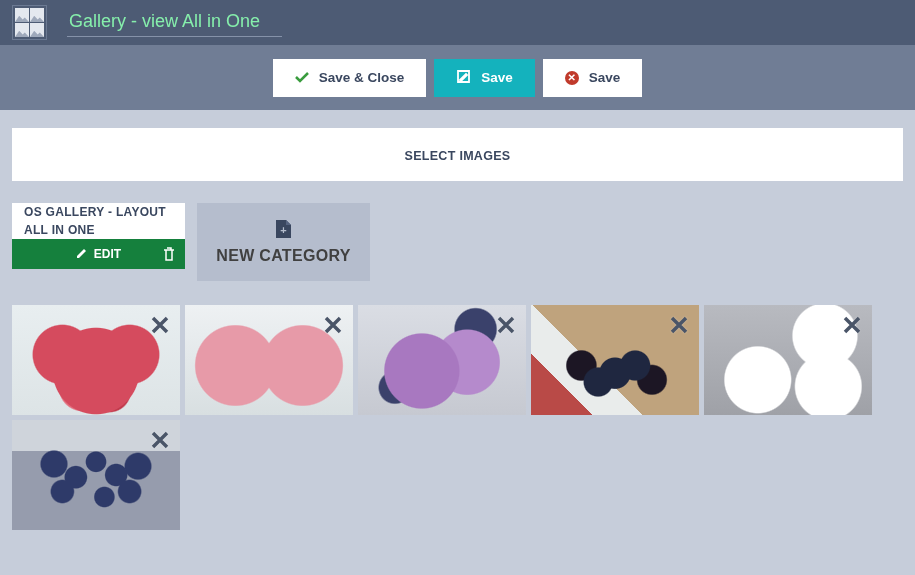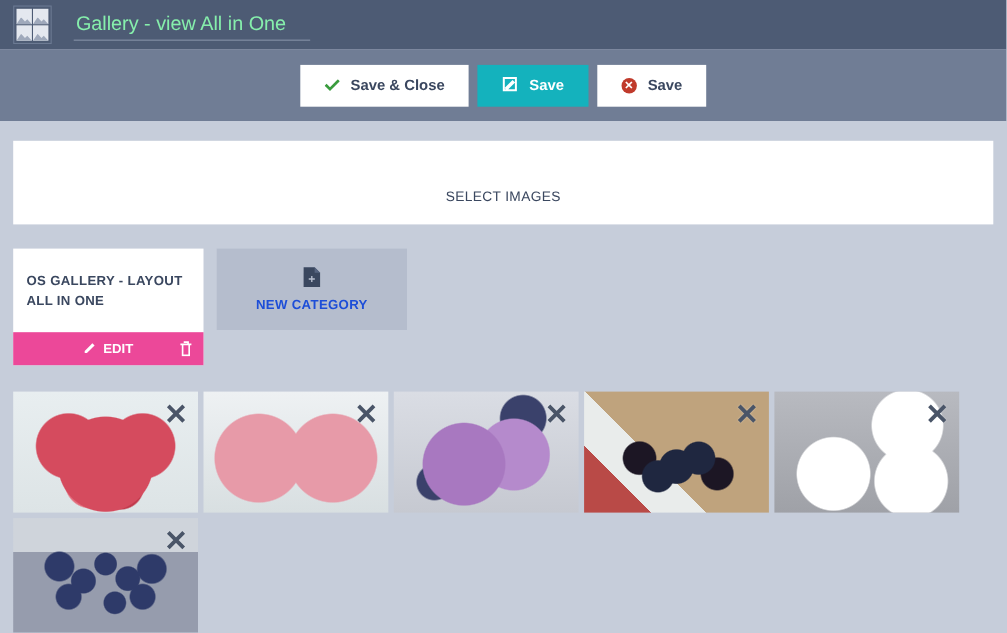--- a/index.html
+++ b/index.html
@@ -97,45 +97,45 @@
     text-align: center;
   }
   .dropzone-text {
     color: #3a475f;
     font-weight: bold;
     font-size: 13px;
     letter-spacing: 0.3px;
   }
   .dropzone-select {
     color: #3a475f;
-    font-weight: normal;
+    font-weight: bold;
     font-size: 12.5px;
-    margin-top: 24px;
+    margin-top: 1px;
     letter-spacing: 0.3px;
   }
   .categories {
     display: flex;
     margin-top: 22px;
     gap: 0;
     align-items: flex-start;
   }
   .cat-card {
     width: 173px;
     background: #fff;
   }
   .cat-title {
-    padding: 20px 12px;
+    padding: 0 12px;
     font-weight: bold;
     font-size: 12px;
     color: #3a475f;
     line-height: 1.5;
     letter-spacing: 0.3px;
   }
   .cat-edit {
-    background: #ec4899;
+    background: #15803d;
     color: #fff;
     height: 30px;
     display: flex;
     align-items: center;
     justify-content: center;
     gap: 6px;
     font-weight: bold;
     font-size: 12px;
     position: relative;
   }
@@ -151,22 +151,22 @@
     display: flex;
     flex-direction: column;
     align-items: center;
     justify-content: center;
     padding: 16px 10px;
     gap: 8px;
     cursor: pointer;
   }
   .new-cat-label {
     font-weight: bold;
-    font-size: 12px;
-    color: #1d4ed8;
+    font-size: 16px;
+    color: #404040;
     letter-spacing: 0.3px;
   }
   .doc-plus {
     display:flex;
   }
   .images {
     display: flex;
     flex-wrap: wrap;
     gap: 5px;
     margin-top: 24px;

